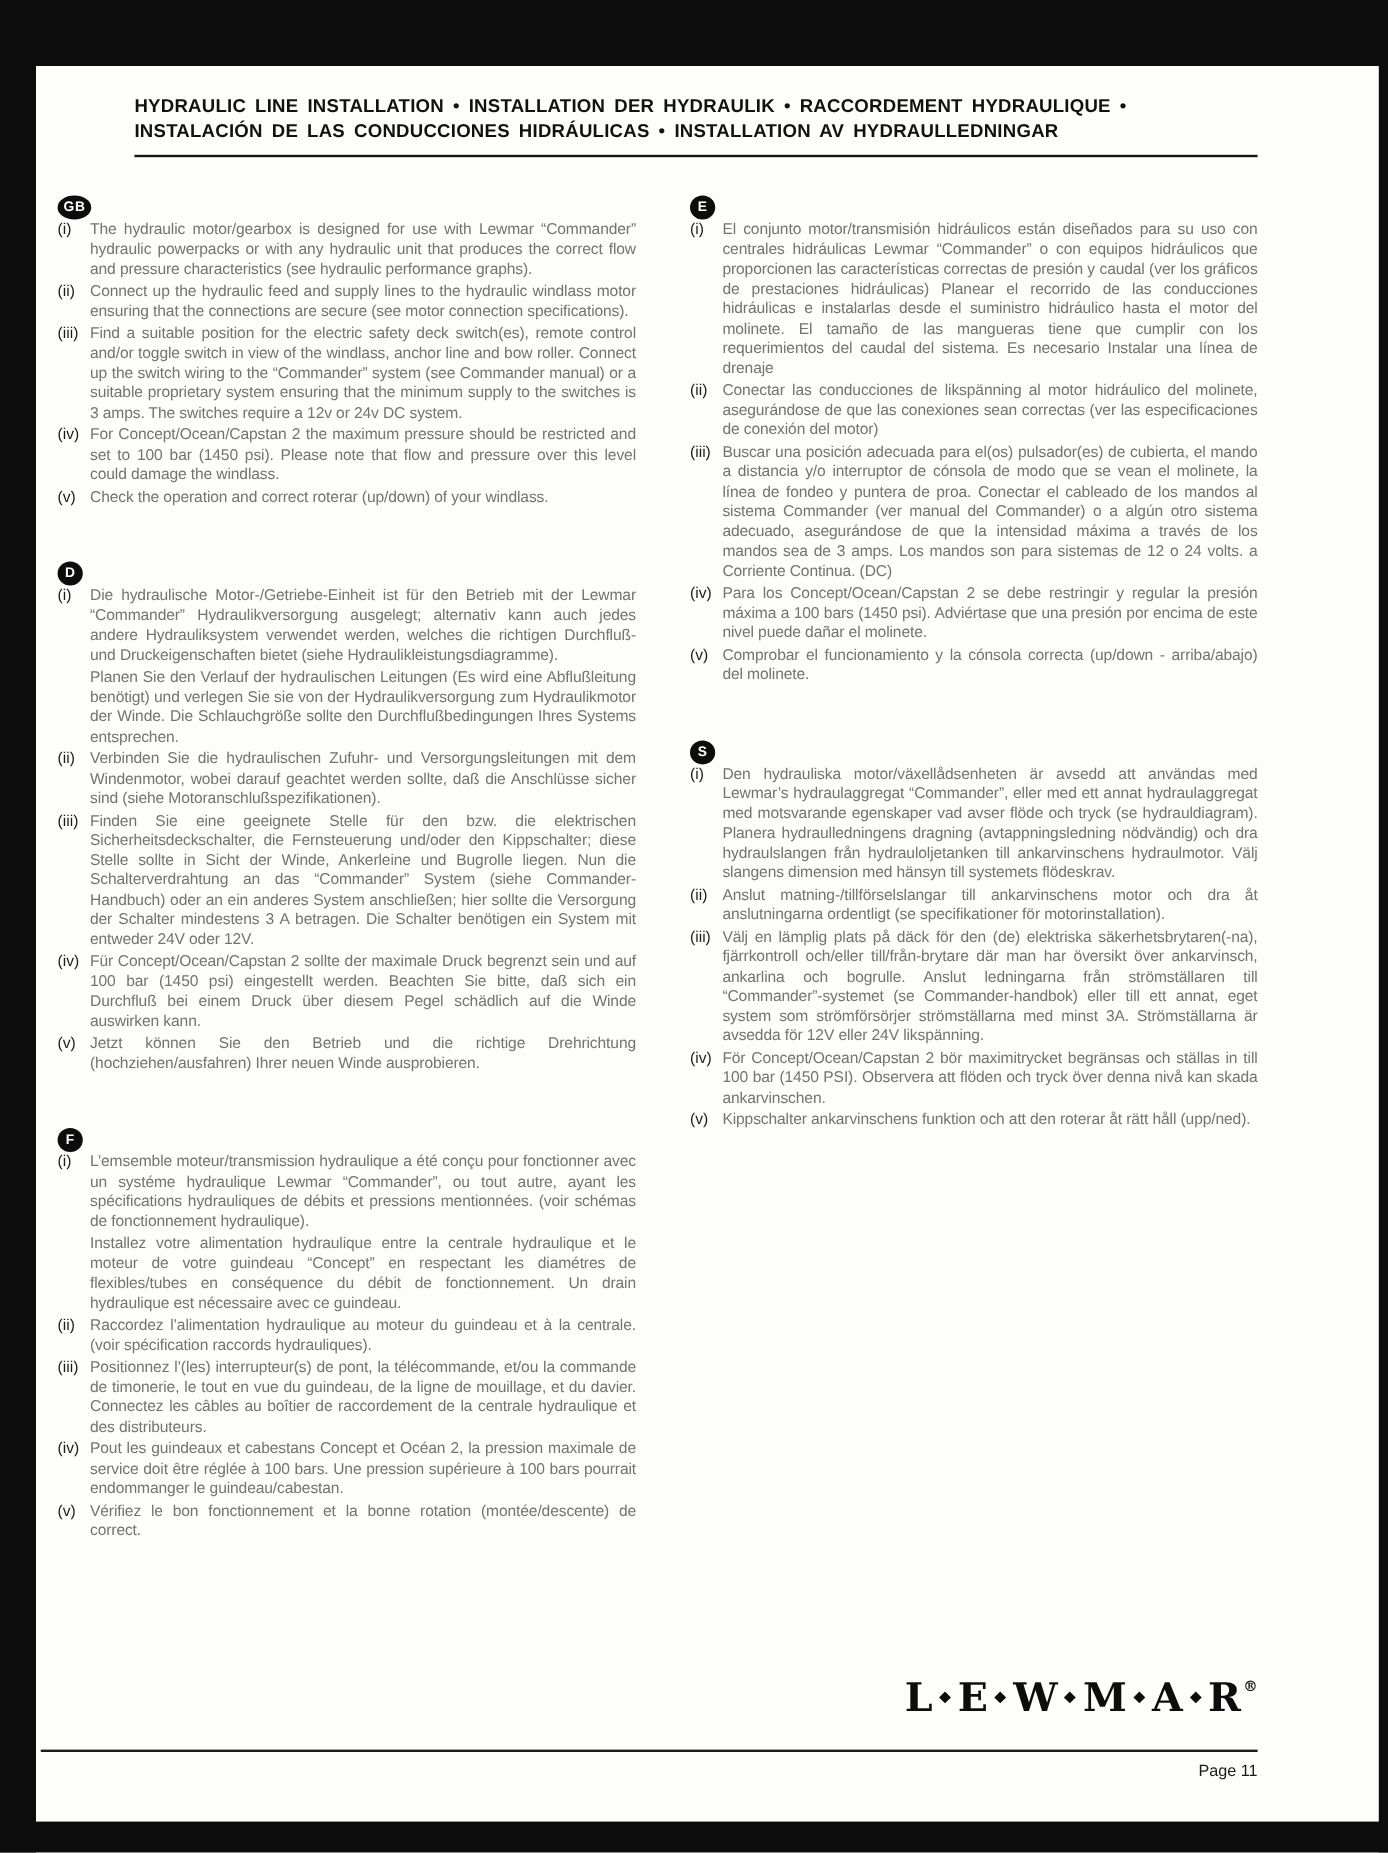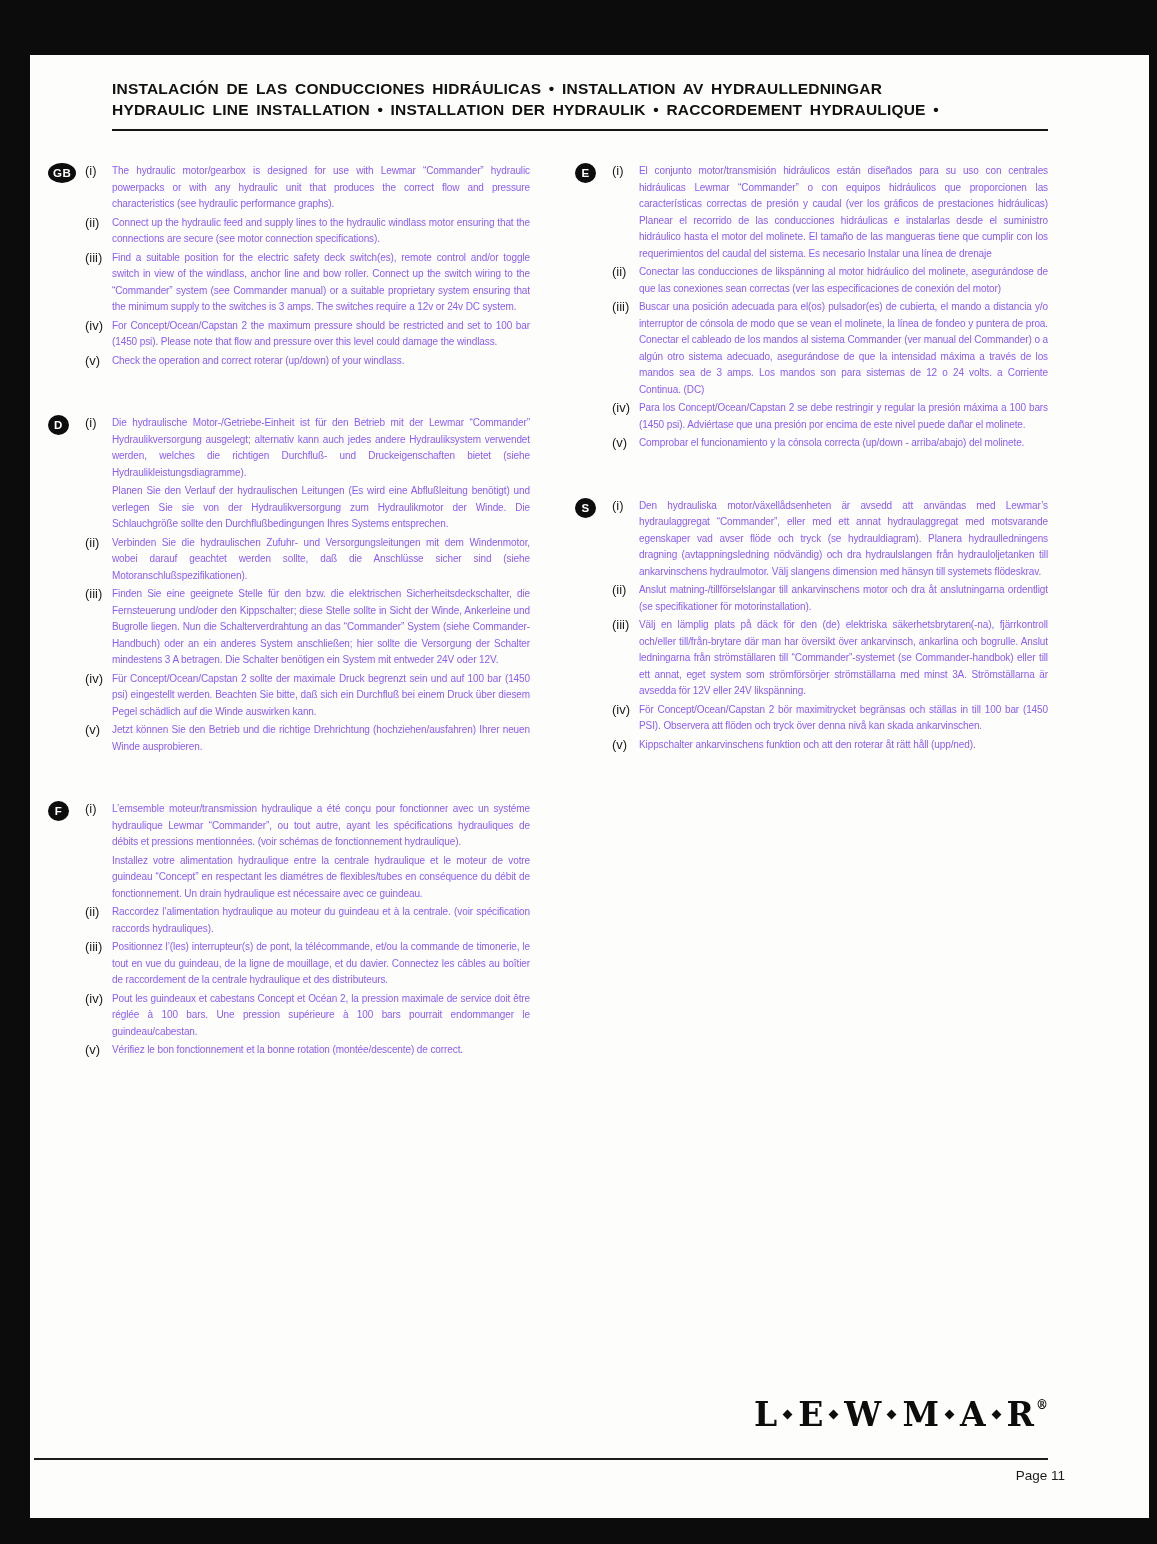--- a/index.html
+++ b/index.html
@@ -24,56 +24,56 @@
     display:block; font-size:15.5px; font-weight:bold; line-height:21px;
     letter-spacing:0.2px; word-spacing:3px; color:#111;
   }
 
   
   .content { position:absolute; left:48px; top:163px; width:1000px; display:flex; justify-content:space-between; }
   .col { display:flex; flex-direction:column; }
   .col-left  { width:482px; }
   .col-right { width:473px; }
 
-  .lang-section { display:flex; margin-bottom:44px; }
+  .lang-section { display:flex; margin-bottom:44px;flex-direction:column; }
   .badge-col { width:37px; flex-shrink:0; }
   .badge {
     background:#0d0d0d; color:#fff; font-weight:bold; font-size:11.5px;
     height:20px; min-width:21px; padding:0 5px; border-radius:50%;
     display:inline-flex; align-items:center; justify-content:center; letter-spacing:0.5px;
   }
   .items { flex:1; }
   .item { display:flex; margin-bottom:2px; }
   .marker { width:27px; flex-shrink:0; font-size:13px; line-height:16.5px; }
   .text {
-    flex:1; font-size:10px; line-height:16.5px; text-align:justify;
-    letter-spacing:-0.1px; color:#8b5cf6;
+    flex:1; font-size:13px; line-height:16.5px; text-align:justify;
+    letter-spacing:-0.1px; color:#737373;
   }
 
   
   .footer-logo { position:absolute; right:109px; top:1398px; display:flex; align-items:center; }
   .logo-letter { font-family:"DejaVu Serif", serif; font-weight:bold; font-size:33px; line-height:1; color:#0d0d0d; }
   .logo-diamond { width:7px; height:7px; background:#0d0d0d; transform:rotate(45deg); display:inline-block; margin:0 7px; }
   .logo-reg { font-family:"DejaVu Serif", serif; font-weight:bold; font-size:12px; position:relative; top:-10px; margin-left:2px; color:#0d0d0d; }
   .footer-rule { position:absolute; left:34px; right:109px; top:1458px; border-top:2px solid #1c1c1c; }
-  .page-number { position:absolute; right:92px; top:1468px; font-size:13.5px; color:#1b1b1b; }
+  .page-number { position:absolute; right:109px; top:1468px; font-size:13.5px; color:#1b1b1b; }
 </style>
 </head>
 <body>
 
 <div class="page">
   <div class="frame frame-top"></div>
   <div class="frame frame-left"></div>
   <div class="frame frame-bottom"></div>
   <div class="frame frame-right"></div>
 
   <header class="header">
     <h1>
+      <span class="tl">HYDRAULIC LINE INSTALLATION • INSTALLATION DER HYDRAULIK • RACCORDEMENT HYDRAULIQUE •</span>
       <span class="tl">INSTALACIÓN DE LAS CONDUCCIONES HIDRÁULICAS • INSTALLATION AV HYDRAULLEDNINGAR</span>
-      <span class="tl">HYDRAULIC LINE INSTALLATION • INSTALLATION DER HYDRAULIK • RACCORDEMENT HYDRAULIQUE •</span>
     </h1>
   </header>
 
   <main class="content">
     <div class="col col-left" id="col-left">
         <section class="lang-section">
           <div class="badge-col"><span class="badge">GB</span></div>
           <div class="items">
             <div class="item">
               <span class="marker">(i)</span>

